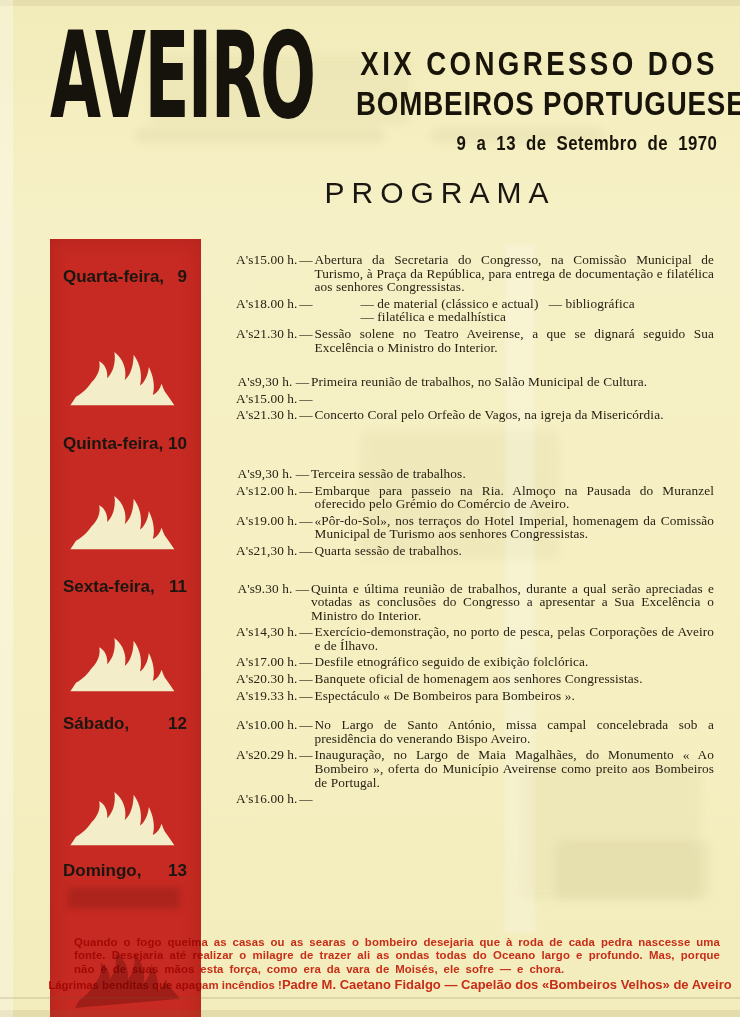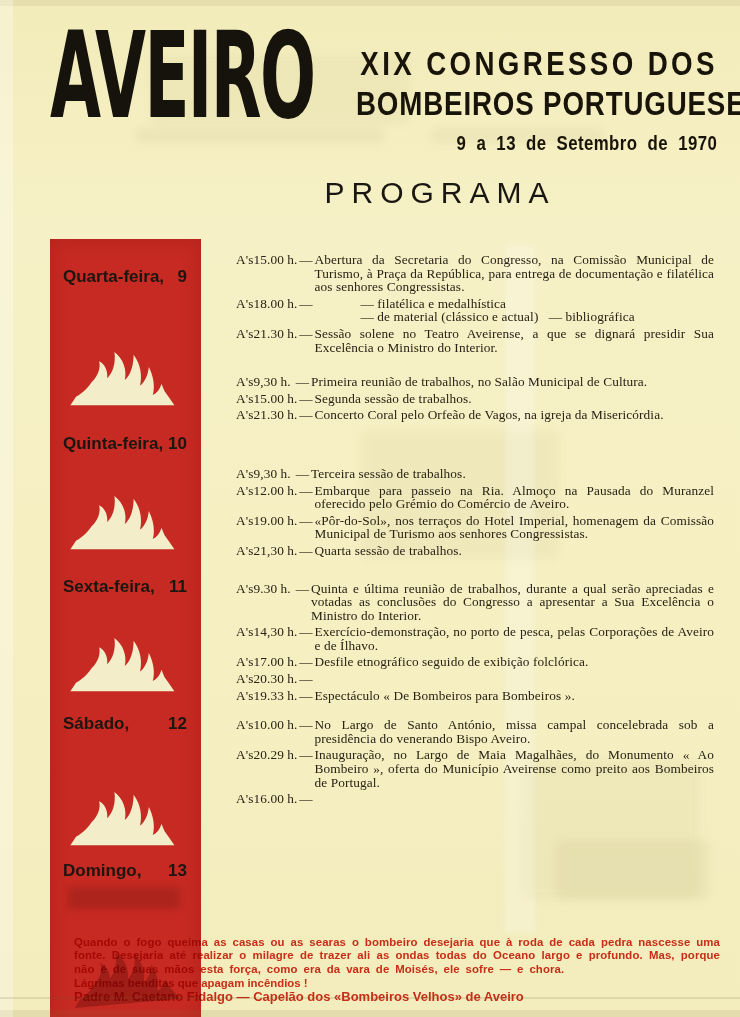--- a/index.html
+++ b/index.html
@@ -45,29 +45,29 @@
   .ghost-flame{position:absolute;left:16px;top:712px;width:122px;height:56px;color:#7c1410;opacity:.5;transform:rotate(-5deg);}
   .ghost-flame svg{width:100%;height:100%;display:block;}
   
   .schedule{position:absolute;left:236px;top:253px;width:478px;font-size:13.3px;line-height:13.6px;
             color:#292215;letter-spacing:.1px;}
   .day-block:nth-child(1){margin-bottom:21px;}
   .day-block:nth-child(2){margin-bottom:45px;}
   .day-block:nth-child(3){margin-bottom:24px;}
   .day-block:nth-child(4){margin-bottom:16px;}
   .item{display:flex;margin-bottom:3px;}
-  .t{flex:0 0 58px;display:flex;justify-content:flex-start;white-space:nowrap;}
+  .t{flex:0 0 58px;display:flex;justify-content:center;white-space:nowrap;}
   .d{flex:0 0 17px;text-align:center;}
   .x{flex:1;text-align:justify;}
   .sub{padding-left:46px;text-align:left;white-space:pre-wrap;}
   
   .footer{position:absolute;left:58px;top:936px;width:646px;mix-blend-mode:multiply;
           font-family:"Liberation Sans",sans-serif;font-weight:700;color:#d2301e;margin-left:16px;}
   .quote{font-size:11.4px;line-height:13.4px;text-align:justify;word-spacing:2.6px;letter-spacing:.1px;}
-  .footer-row{display:flex;justify-content:center;align-items:baseline;margin-top:1px;flex-direction:column;}
+  .footer-row{display:flex;justify-content:center;align-items:baseline;margin-top:1px;}
   .lagrimas{font-size:11.4px;white-space:nowrap;}
   .attribution{font-size:13px;padding-right:14px;white-space:nowrap;}
 </style>
 </head>
 <body>
 
 <div class="page">
 
   <div class="g g1"></div>
   <div class="g g2"></div>
@@ -143,47 +143,46 @@
           </div>
           <div class="d">—</div>
           <div class="x"><span class="xt">Abertura da Secretaria do Congresso, na Comissão Municipal de Turismo, à Praça da República, para entrega de documentação e filatélica aos senhores Congressistas.</span></div>
         </div>
         <div class="item">
           <div class="t">
             <span class="as">A's</span>
             <span class="tv">18.00 h.</span>
           </div>
           <div class="d">—</div>
-          <div class="x"><div class="sub">— filatélica e medalhística</div><div class="sub">— de material (clássico e actual)   — bibliográfica</div></div>
+          <div class="x"><div class="sub">— de material (clássico e actual)   — bibliográfica</div><div class="sub">— filatélica e medalhística</div></div>
         </div>
         <div class="item">
           <div class="t">
             <span class="as">A's</span>
             <span class="tv">21.30 h.</span>
           </div>
           <div class="d">—</div>
-          <div class="x"><span class="xt">Sessão solene no Teatro Aveirense, a que se dignará presidir Sua Excelência o Ministro do Interior.</span></div>
+          <div class="x"><span class="xt">Sessão solene no Teatro Aveirense, a que se dignará seguido Sua Excelência o Ministro do Interior.</span></div>
         </div>
       </div>
       <div class="day-block">
         <div class="item">
           <div class="t">
             <span class="as">A's</span>
             <span class="tv">9,30 h.</span>
           </div>
           <div class="d">—</div>
           <div class="x"><span class="xt">Primeira reunião de trabalhos, no Salão Municipal de Cultura.</span></div>
         </div>
         <div class="item">
           <div class="t">
             <span class="as">A's</span>
             <span class="tv">15.00 h.</span>
           </div>
           <div class="d">—</div>
-          <div class="x"><span class="xt">Segunda sessão de trabalhos.</span></div>
         </div>
         <div class="item">
           <div class="t">
             <span class="as">A's</span>
             <span class="tv">21.30 h.</span>
           </div>
           <div class="d">—</div>
           <div class="x"><span class="xt">Concerto Coral pelo Orfeão de Vagos, na igreja da Misericórdia.</span></div>
         </div>
       </div>
@@ -245,20 +244,21 @@
           </div>
           <div class="d">—</div>
           <div class="x"><span class="xt">Desfile etnográfico seguido de exibição folclórica.</span></div>
         </div>
         <div class="item">
           <div class="t">
             <span class="as">A's</span>
             <span class="tv">20.30 h.</span>
           </div>
           <div class="d">—</div>
+          <div class="x"><span class="xt">Banquete oficial de homenagem aos senhores Congressistas.</span></div>
         </div>
         <div class="item">
           <div class="t">
             <span class="as">A's</span>
             <span class="tv">19.33 h.</span>
           </div>
           <div class="d">—</div>
           <div class="x"><span class="xt">Espectáculo « De Bombeiros para Bombeiros ».</span></div>
         </div>
       </div>

